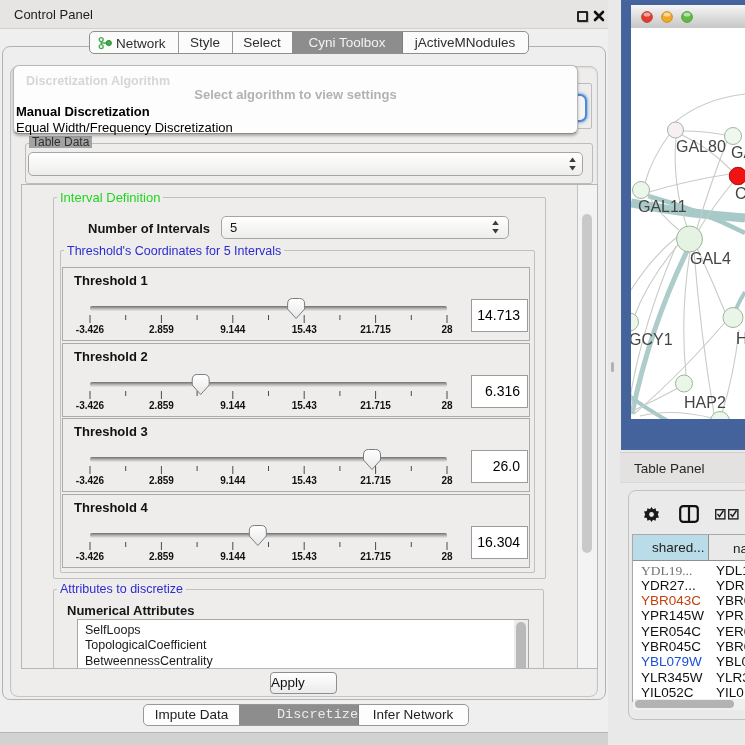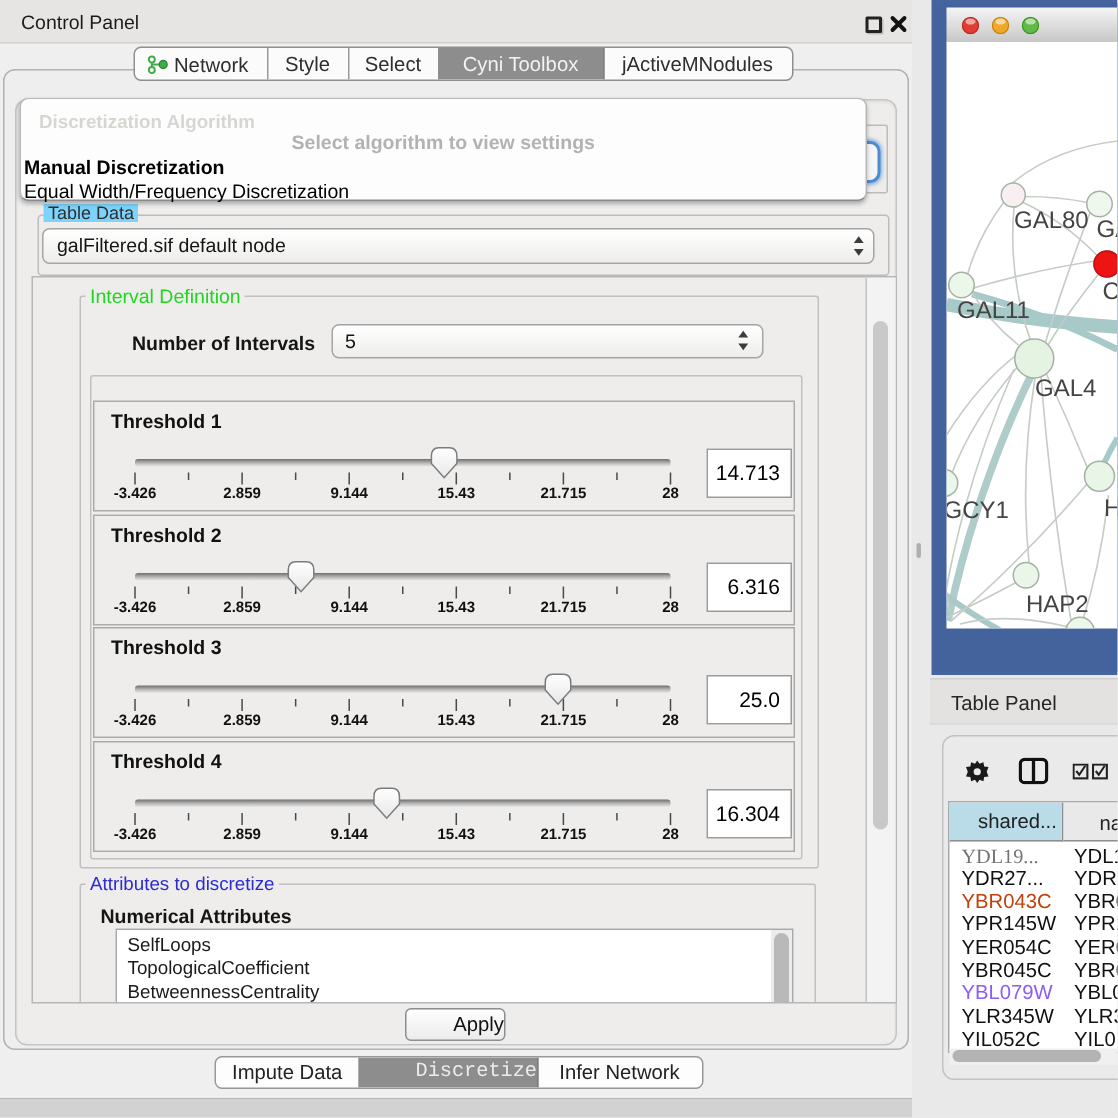--- a/index.html
+++ b/index.html
@@ -1,20 +1,20 @@
 <!DOCTYPE html>
 <html><head>
 <meta charset="utf-8">
 <style>
   html,body{margin:0;padding:0;}
   body{width:745px;height:745px;position:relative;overflow:hidden;
        background:#e9e9e9;font-family:"Liberation Sans",sans-serif;}
   .abs{position:absolute;}
   .gbox{position:absolute;border:1px solid #bcbcbc;border-radius:3px;}
-  .gtitle{position:absolute;background:#7dd3fc;padding:0 3px;line-height:12px;}
+  .gtitle{position:absolute;background:#a3a3a3;padding:0 3px;line-height:12px;}
 </style>
 </head>
 <body>
 
 <div class="abs" style="left:0;top:0;width:608px;height:732px;background:#efefef;border-bottom:1px solid #b5b5b5;">
 
   <div class="abs" style="left:0;top:0;width:608px;height:28px;background:#e6e5e3;border-bottom:1px solid #d2d1cf;">
     <span class="abs" style="left:14px;top:7px;font-size:13px;color:#1c1c1c;">Control Panel</span>
     <span class="abs" style="left:577px;top:11px;width:7px;height:7px;border:2px solid #222;border-radius:1px;box-shadow:1px 1px 0 #bbb;"></span>
     <svg class="abs" style="left:593px;top:10px;" width="12" height="12" viewBox="0 0 12 12">
@@ -42,21 +42,20 @@
     <div class="abs" style="left:312px;top:0;width:126px;height:21px;text-align:center;line-height:21px;">jActiveMNodules</div>
   </div>
 
   <div class="gbox" style="left:22px;top:83px;width:568px;height:44px;border-radius:2px;"></div>
 
   <div class="abs" style="left:30px;top:94px;width:553px;height:24px;border:2px solid #4f8bd0;border-radius:7px;background:#f5f5f5;box-shadow:0 0 2.5px 1px rgba(95,150,215,0.7);"></div>
 
   <div class="gbox" style="left:25px;top:143px;width:566px;height:39px;"></div>
   <div class="gtitle" style="left:29px;top:136px;font-size:12px;color:#2f2f2f;">Table Data</div>
   <div class="abs" style="left:28px;top:152px;width:553px;height:22px;border:1px solid #a5a5a5;border-radius:5px;background:linear-gradient(#ffffff,#ededeb);">
-    <span class="abs" style="left:9px;top:3px;font-size:13px;color:#151515;">galFiltered.sif default node</span>
     <svg class="abs" style="right:5px;top:4px;" width="9" height="14" viewBox="0 0 9 14">
         <path d="M4.5 0.5 L7.8 5 H1.2 Z" fill="#3c3c3c"></path>
         <path d="M4.5 13.5 L1.2 9 H7.8 Z" fill="#3c3c3c"></path>
       </svg>
   </div>
 
   <div class="abs" style="left:21px;top:184px;width:575px;height:483px;border:1px solid #b6b6b6;overflow:hidden;background:#eeedec;" id="vp">
 
     <div class="abs" style="left:555px;top:0;width:20px;height:483px;background:#f3f3f3;border-left:1px solid #c2c2c2;"></div>
     <div class="abs" style="left:560px;top:29px;width:10px;height:339px;background:#c9c9c9;border-radius:5px;"></div>
@@ -67,20 +66,21 @@
     <span class="abs" style="left:66px;top:36px;font-size:13px;font-weight:bold;color:#151515;">Number of Intervals</span>
     <div class="abs" style="left:199px;top:31px;width:286px;height:21px;border:1px solid #a5a5a5;border-radius:5px;background:linear-gradient(#ffffff,#ededeb);">
       <span class="abs" style="left:8px;top:3px;font-size:13px;color:#151515;">5</span>
       <svg class="abs" style="right:8px;top:3px;" width="9" height="14" viewBox="0 0 9 14">
           <path d="M4.5 0.5 L7.8 5 H1.2 Z" fill="#3c3c3c"></path>
           <path d="M4.5 13.5 L1.2 9 H7.8 Z" fill="#3c3c3c"></path>
         </svg>
     </div>
 
     <div class="gbox" style="left:38px;top:65px;width:473px;height:321px;border-radius:2px;border-color:#c0c0c0;"></div>
+    <div class="gtitle" style="left:42px;top:60px;font-size:12.5px;color:#2b2bd0;background:#eeedec;">Threshold's Coordinates for 5 Intervals</div>
 
     <div class="abs" style="left:40px;top:82.0px;width:466px;height:72px;border:1px solid #ababab;background:#eeedec;">
         <span class="abs" style="left:11px;top:5px;font-size:13px;font-weight:bold;color:#111;">Threshold 1</span>
         <div class="abs" style="left:27.0px;top:38px;width:357.0px;height:5px;border-radius:2px;background:linear-gradient(#6e6e6e,#b9b9b9 55%,#e8e8e8);"></div>
         <svg class="abs" style="left:0;top:0;" width="466" height="72" viewBox="0 0 466 72">
           <line x1="27.0" y1="47" x2="27.0" y2="55" stroke="#4a4a4a" stroke-width="1"></line>
           <line x1="62.7" y1="47" x2="62.7" y2="52" stroke="#4a4a4a" stroke-width="1"></line>
           <line x1="98.4" y1="47" x2="98.4" y2="55" stroke="#4a4a4a" stroke-width="1"></line>
           <line x1="134.1" y1="47" x2="134.1" y2="52" stroke="#4a4a4a" stroke-width="1"></line>
           <line x1="169.8" y1="47" x2="169.8" y2="55" stroke="#4a4a4a" stroke-width="1"></line>
@@ -159,21 +159,21 @@
               <stop offset="1" stop-color="#e7e7e7"></stop>
             </linearGradient>
           </defs>
         </svg>
         <div class="abs" style="left:2.0px;top:56px;width:50px;text-align:center;font-size:10px;font-weight:bold;color:#111;">-3.426</div>
         <div class="abs" style="left:73.4px;top:56px;width:50px;text-align:center;font-size:10px;font-weight:bold;color:#111;">2.859</div>
         <div class="abs" style="left:144.8px;top:56px;width:50px;text-align:center;font-size:10px;font-weight:bold;color:#111;">9.144</div>
         <div class="abs" style="left:216.2px;top:56px;width:50px;text-align:center;font-size:10px;font-weight:bold;color:#111;">15.43</div>
         <div class="abs" style="left:287.6px;top:56px;width:50px;text-align:center;font-size:10px;font-weight:bold;color:#111;">21.715</div>
         <div class="abs" style="left:359.0px;top:56px;width:50px;text-align:center;font-size:10px;font-weight:bold;color:#111;">28</div>
-        <div class="abs" style="left:408px;top:31px;width:55px;height:31px;background:#fff;border:1px solid #9b9b9b;font-size:14px;color:#000;text-align:right;line-height:31px;"><span style="padding-right:7px;">25.0</span></div>
+        <div class="abs" style="left:408px;top:31px;width:55px;height:31px;background:#fff;border:1px solid #9b9b9b;font-size:14px;color:#000;text-align:right;line-height:31px;"><span style="padding-right:7px;">26.0</span></div>
       </div>
     <div class="abs" style="left:40px;top:308.5px;width:466px;height:72px;border:1px solid #ababab;background:#eeedec;">
         <span class="abs" style="left:11px;top:5px;font-size:13px;font-weight:bold;color:#111;">Threshold 4</span>
         <div class="abs" style="left:27.0px;top:38px;width:357.0px;height:5px;border-radius:2px;background:linear-gradient(#6e6e6e,#b9b9b9 55%,#e8e8e8);"></div>
         <svg class="abs" style="left:0;top:0;" width="466" height="72" viewBox="0 0 466 72">
           <line x1="27.0" y1="47" x2="27.0" y2="55" stroke="#4a4a4a" stroke-width="1"></line>
           <line x1="62.7" y1="47" x2="62.7" y2="52" stroke="#4a4a4a" stroke-width="1"></line>
           <line x1="98.4" y1="47" x2="98.4" y2="55" stroke="#4a4a4a" stroke-width="1"></line>
           <line x1="134.1" y1="47" x2="134.1" y2="52" stroke="#4a4a4a" stroke-width="1"></line>
           <line x1="169.8" y1="47" x2="169.8" y2="55" stroke="#4a4a4a" stroke-width="1"></line>
@@ -205,21 +205,21 @@
     <span class="abs" style="left:45px;top:418px;font-size:13px;font-weight:bold;color:#151515;">Numerical Attributes</span>
     <div class="abs" style="left:55px;top:434px;width:450px;height:60px;background:#ffffff;border:1px solid #a8a8a8;font-size:12.5px;color:#1a1a1a;">
       <span class="abs" style="left:7px;top:3px;">SelfLoops</span>
       <span class="abs" style="left:7px;top:18px;">TopologicalCoefficient</span>
       <span class="abs" style="left:7px;top:34px;">BetweennessCentrality</span>
       <div class="abs" style="left:436px;top:0;width:14px;height:60px;background:#ececec;"></div>
       <div class="abs" style="left:438px;top:2px;width:10px;height:58px;background:#b9b9b9;border-radius:5px;"></div>
     </div>
   </div>
 
-  <div class="abs" style="left:270px;top:672px;width:65px;height:20px;border:1px solid #8e8e8e;border-radius:4px;background:linear-gradient(#ffffff,#ebebeb);text-align:right;line-height:20px;font-size:13.5px;color:#111;">Apply</div>
+  <div class="abs" style="left:270px;top:672px;width:65px;height:20px;border:1px solid #8e8e8e;border-radius:4px;background:linear-gradient(#ffffff,#ebebeb);text-align:left;line-height:20px;font-size:13.5px;color:#111;">Apply</div>
 
   <div class="abs" style="left:143px;top:704px;width:324px;height:20px;background:#fdfdfd;border:1px solid #989898;border-radius:5px;overflow:hidden;font-size:13.5px;color:#222;">
     <div class="abs" style="left:0;top:0;width:95px;height:20px;border-right:1px solid #9a9a9a;text-align:center;line-height:20px;">Impute Data</div>
     <div class="abs" style="left:95px;top:0;width:119px;height:20px;background:#8d8d8d;border-right:1px solid #7d7d7d;text-align:right;line-height:20px;color:#ececec;font-family:Liberation Mono, monospace;">Discretize Data</div>
     <div class="abs" style="left:214px;top:0;width:110px;height:20px;text-align:center;line-height:20px;">Infer Network</div>
   </div>
 </div>
 
 <div class="abs" style="left:0;top:733px;width:608px;height:12px;background:#d2d2d2;"></div>
 
@@ -331,21 +331,21 @@
       <span class="abs" style="left:8px;top:42.8px;color:#111;">YDR27...</span>
       <span class="abs" style="left:83px;top:42.8px;color:#111;">YDR2</span>
       <span class="abs" style="left:8px;top:58.1px;color:#c2410c;">YBR043C</span>
       <span class="abs" style="left:83px;top:58.1px;color:#111;">YBR0</span>
       <span class="abs" style="left:8px;top:73.4px;color:#111;">YPR145W</span>
       <span class="abs" style="left:83px;top:73.4px;color:#111;">YPR1</span>
       <span class="abs" style="left:8px;top:88.7px;color:#111;">YER054C</span>
       <span class="abs" style="left:83px;top:88.7px;color:#111;">YER0</span>
       <span class="abs" style="left:8px;top:104.0px;color:#111;">YBR045C</span>
       <span class="abs" style="left:83px;top:104.0px;color:#111;">YBR0</span>
-      <span class="abs" style="left:8px;top:119.3px;color:#8b5cf6;">YBL079W</span>
+      <span class="abs" style="left:8px;top:119.3px;color:#1d4ed8;">YBL079W</span>
       <span class="abs" style="left:83px;top:119.3px;color:#111;">YBL0</span>
       <span class="abs" style="left:8px;top:134.6px;color:#111;">YLR345W</span>
       <span class="abs" style="left:83px;top:134.6px;color:#111;">YLR3</span>
       <span class="abs" style="left:8px;top:149.9px;color:#111;">YIL052C</span>
       <span class="abs" style="left:83px;top:149.9px;color:#111;">YIL0</span>
   </div>
 
   <div class="abs" style="left:4px;top:208px;width:126px;height:11px;background:#f0f0f0;"></div>
   <div class="abs" style="left:6px;top:209px;width:99px;height:8px;background:#b3b3b3;border-radius:4px;"></div>
 </div>

